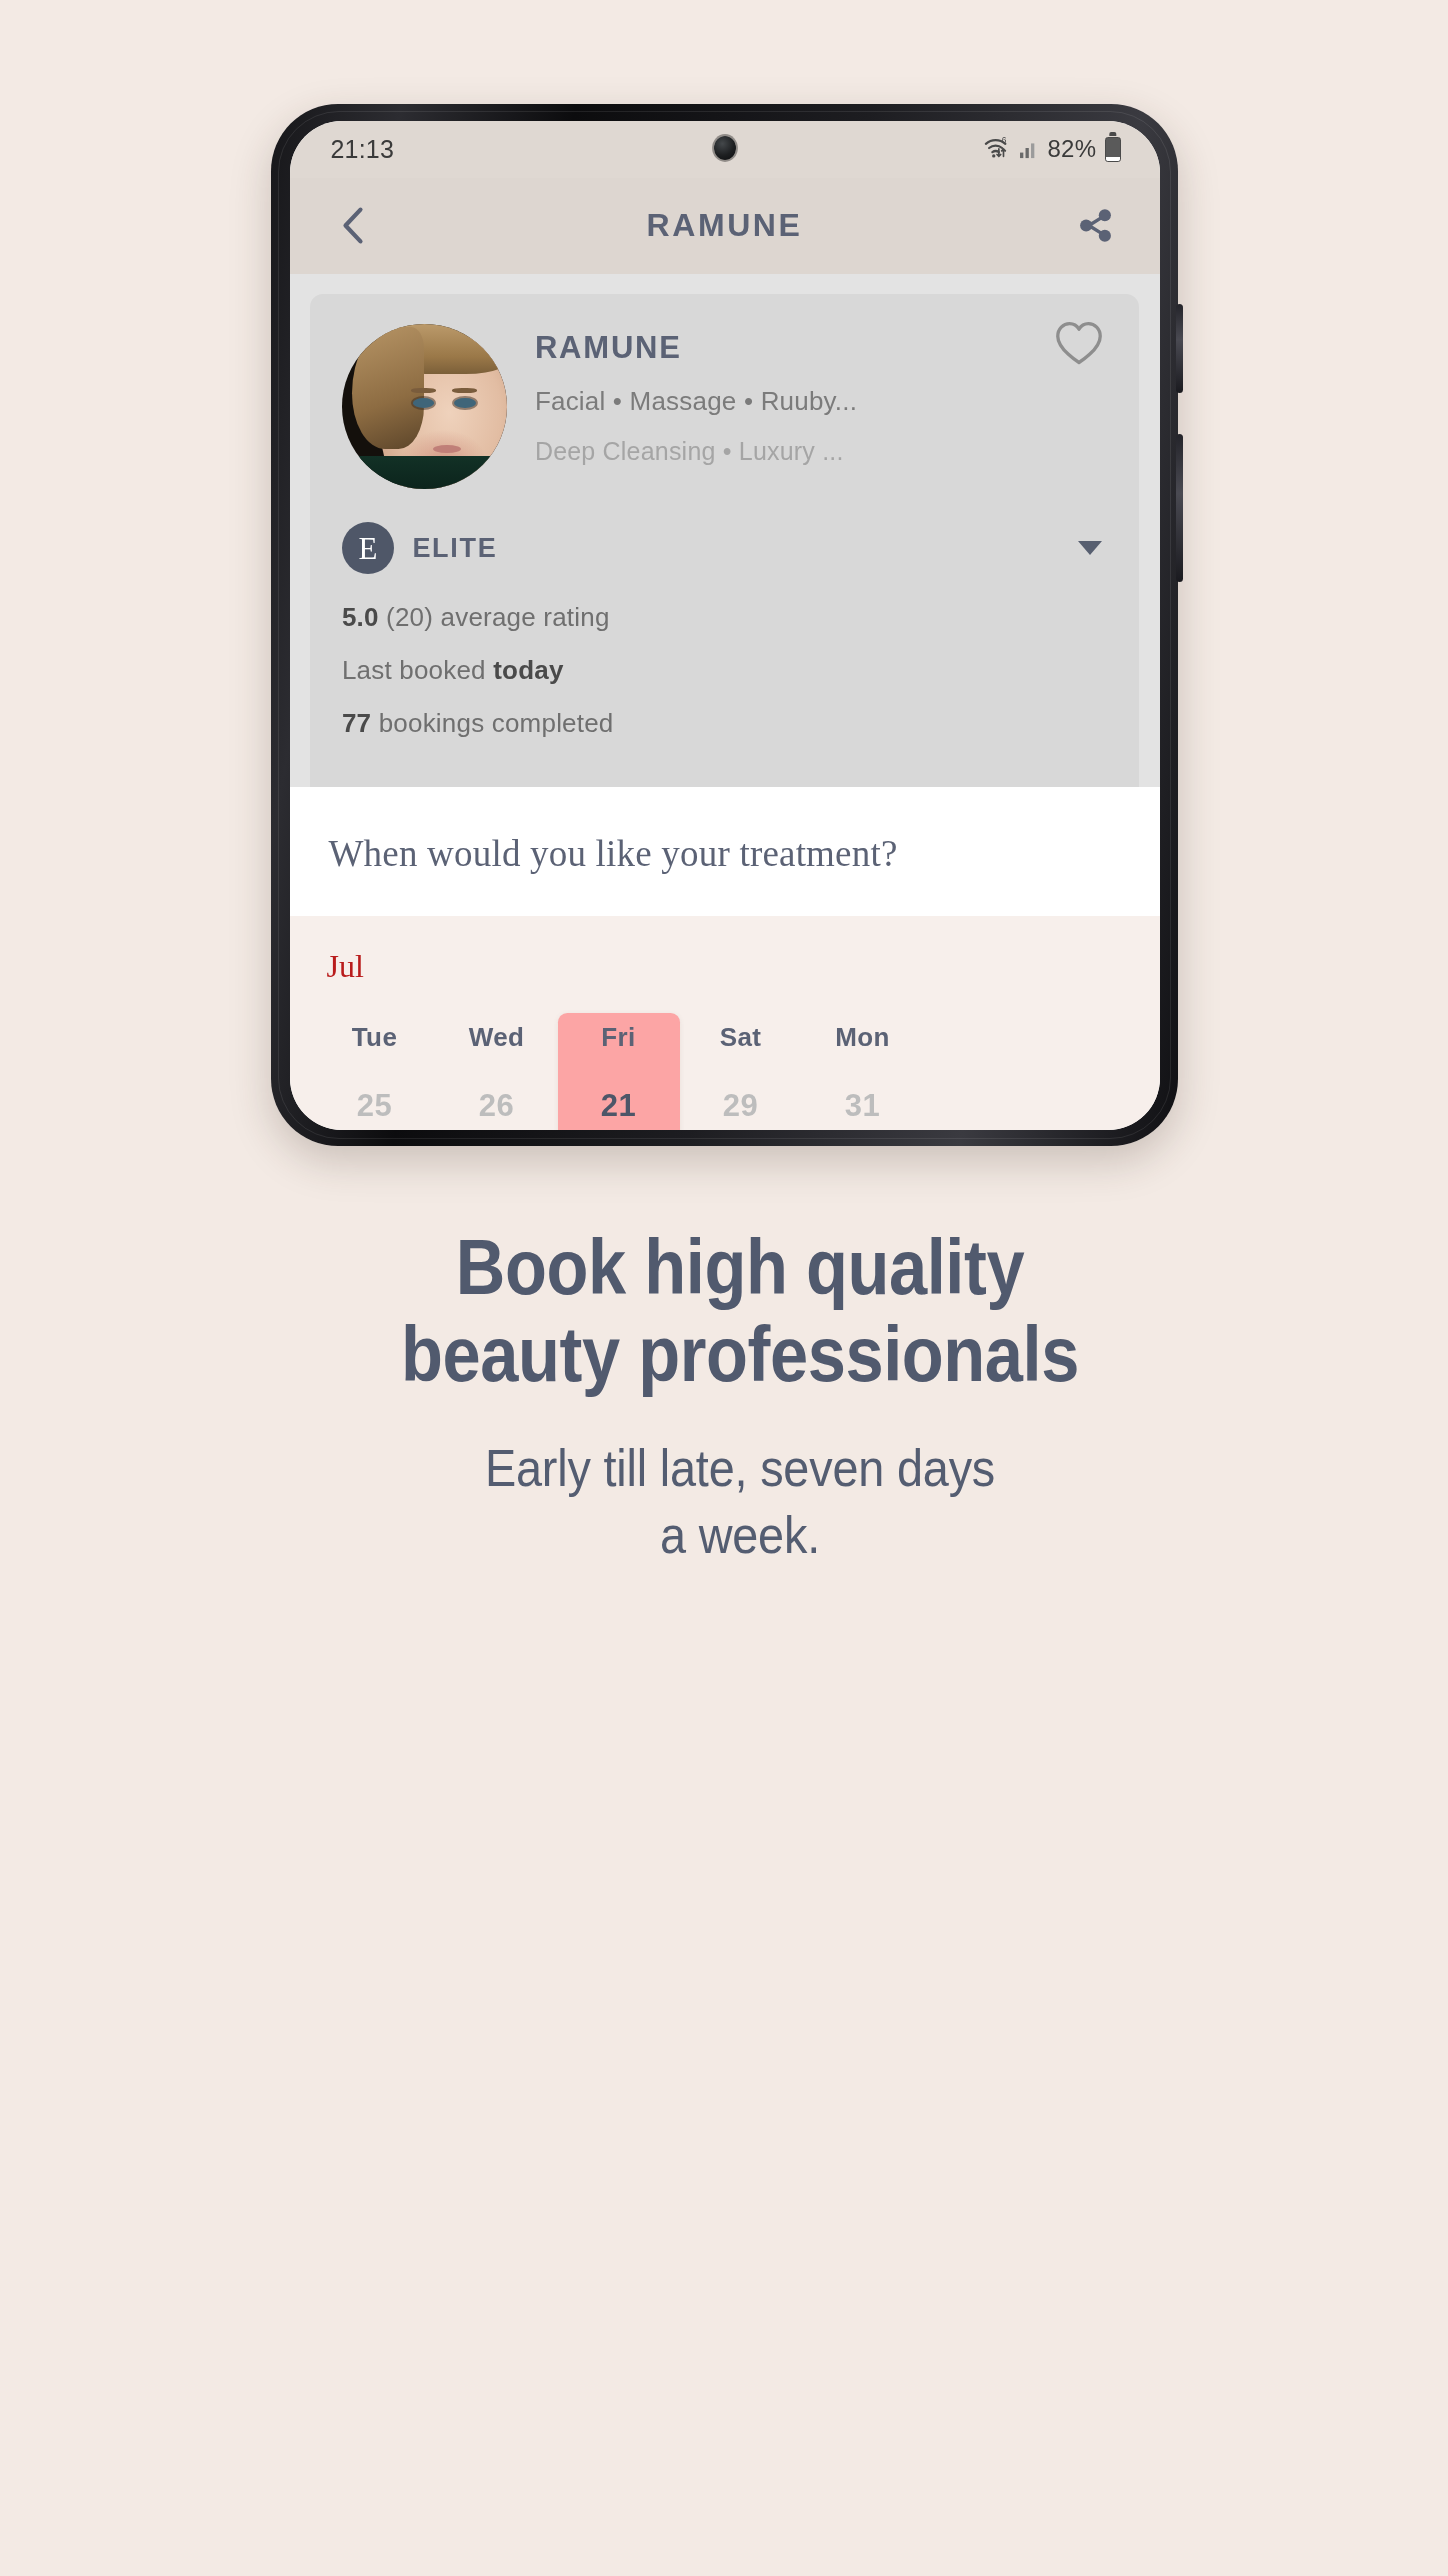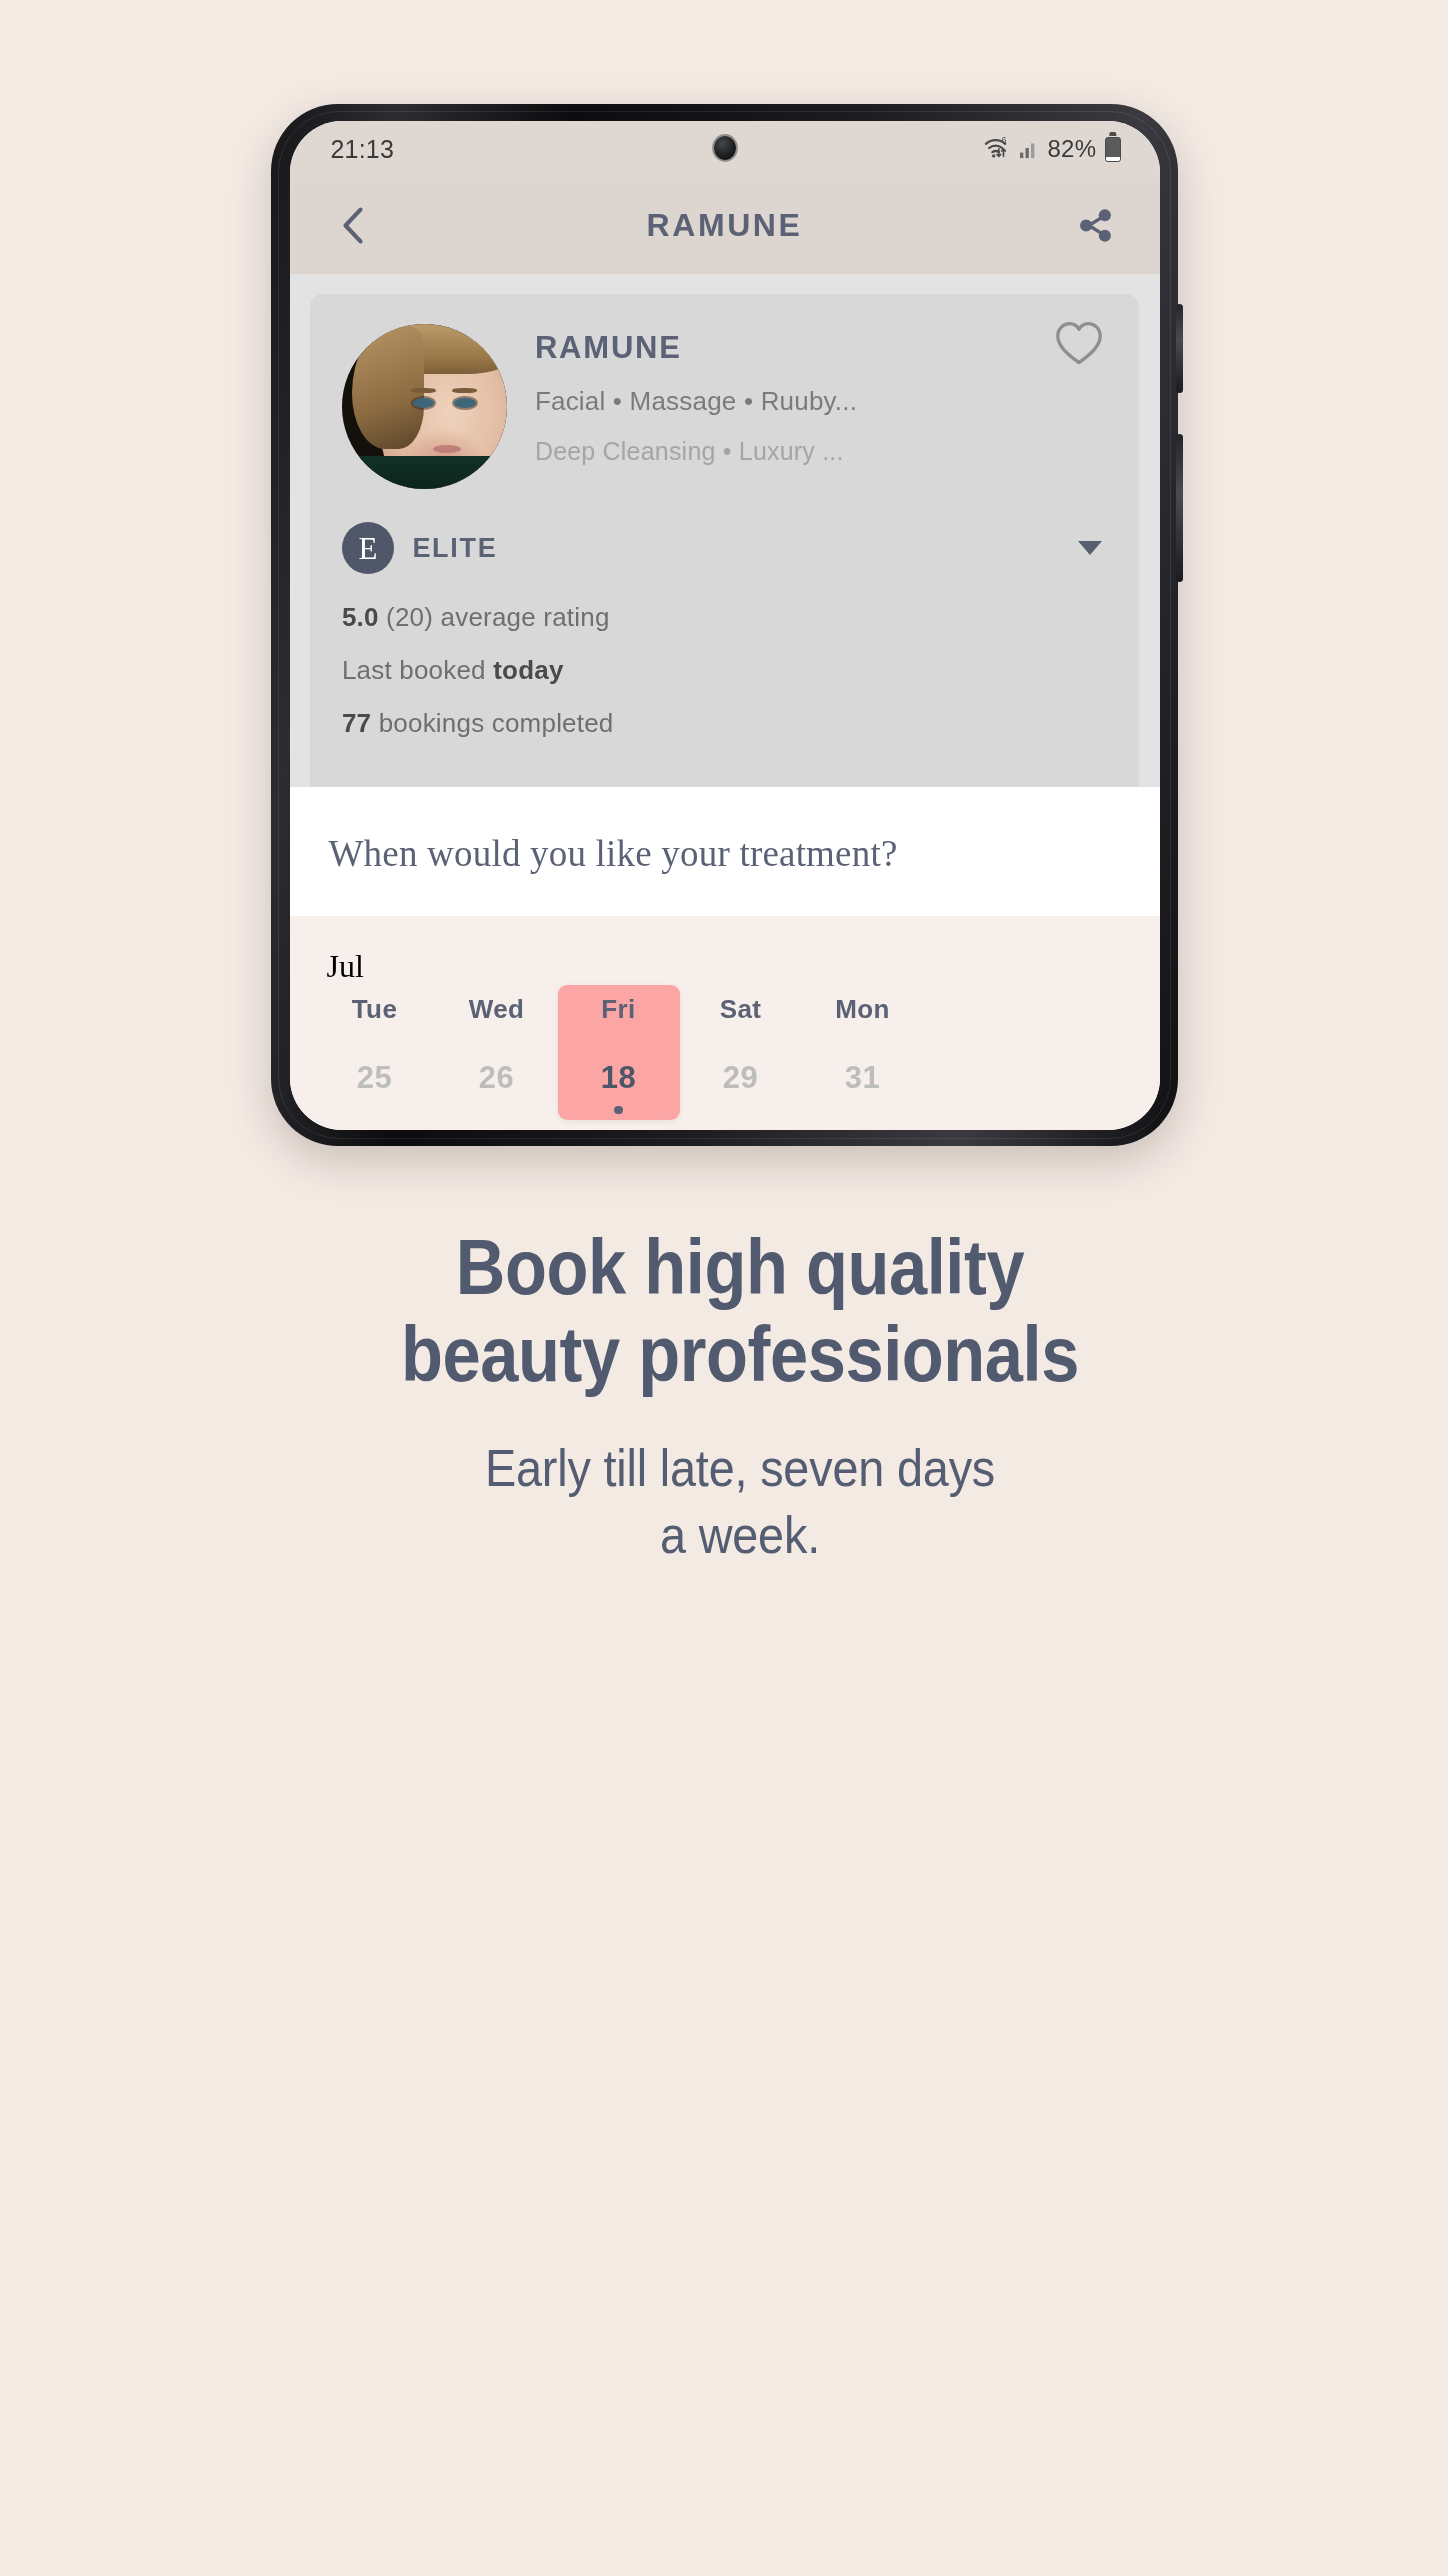--- a/index.html
+++ b/index.html
@@ -290,22 +290,23 @@
 
   
   .calendar {
     background: #f7efeb;
     padding: 32px 0 0 0;
     border-bottom: 1.9px solid #bdb9b6;
   }
   .month {
     font-family: "Liberation Serif", serif;
     font-size: 32px;
-    color: #000000;
+    color: #b91c1c;
     padding-left: 37px;
+    margin-bottom: 28px;
   }
   .days-row {
     display: flex;
     padding: 0 24px 16.7px 24px;
     gap: 0;
   }
   .day-col {
     flex: 0 0 122px;
     display: flex;
     flex-direction: column;
@@ -492,21 +493,21 @@
               <span class="dnum">25</span>
               <span class="dot hidden"></span>
             </div>
             <div class="day-col">
               <span class="dow">Wed</span>
               <span class="dnum">26</span>
               <span class="dot hidden"></span>
             </div>
             <div class="day-col selected">
               <span class="dow">Fri</span>
-              <span class="dnum">18</span>
+              <span class="dnum">21</span>
               <span class="dot"></span>
             </div>
             <div class="day-col">
               <span class="dow">Sat</span>
               <span class="dnum">29</span>
               <span class="dot hidden"></span>
             </div>
             <div class="day-col">
               <span class="dow">Mon</span>
               <span class="dnum">31</span>

